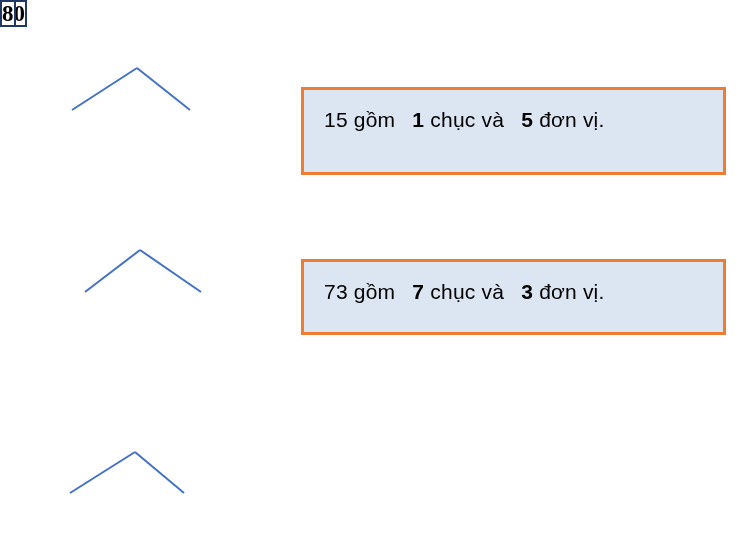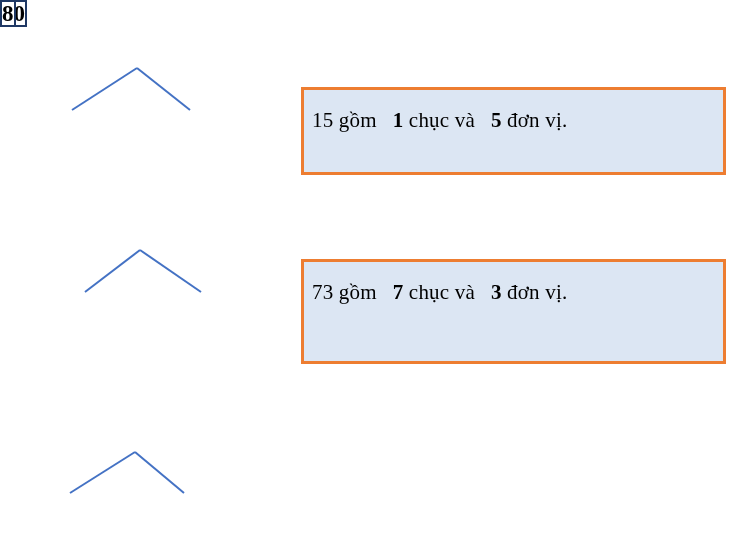--- a/index.html
+++ b/index.html
@@ -47,24 +47,24 @@
   
   .callout {
     position: absolute;
     box-sizing: border-box;
     border: 3px solid #ED7D31;
     background: #DCE6F3;
     z-index: 2;
   }
   .callout-text {
     position: absolute;
-    left: 8px;
+    left: 20px;
     top: 18px;
     right: 8px;
-    font-family: Liberation Serif, serif;
+    font-family: Liberation Sans, sans-serif;
     font-size: 21px;
     color: #000000;
     white-space: nowrap;
     letter-spacing: 0.2px;
   }
   .callout-text b {
     font-weight: bold;
   }
   .sp { display: inline-block; width: 5px; }
 </style>
@@ -101,21 +101,21 @@
       <b>5</b>
       <span> </span>
       <span>đơn vị.</span>
     </div>
   </div>
 
   <div class="node">7</div>
   <div class="node bold">70</div>
   <div class="node">3</div>
 
-  <div class="callout" style="left: 301px; top: 259px; width: 425px; height: 105px;">
+  <div class="callout" style="left: 301px; top: 259px; width: 425px; height: 76px;">
     <div class="callout-text">
       <span>73</span>
       <span> </span>
       <span>gồm</span>
       <span class="sp"></span>
       <b>7</b>
       <span> </span>
       <span>chục</span>
       <span> </span>
       <span>và</span>

